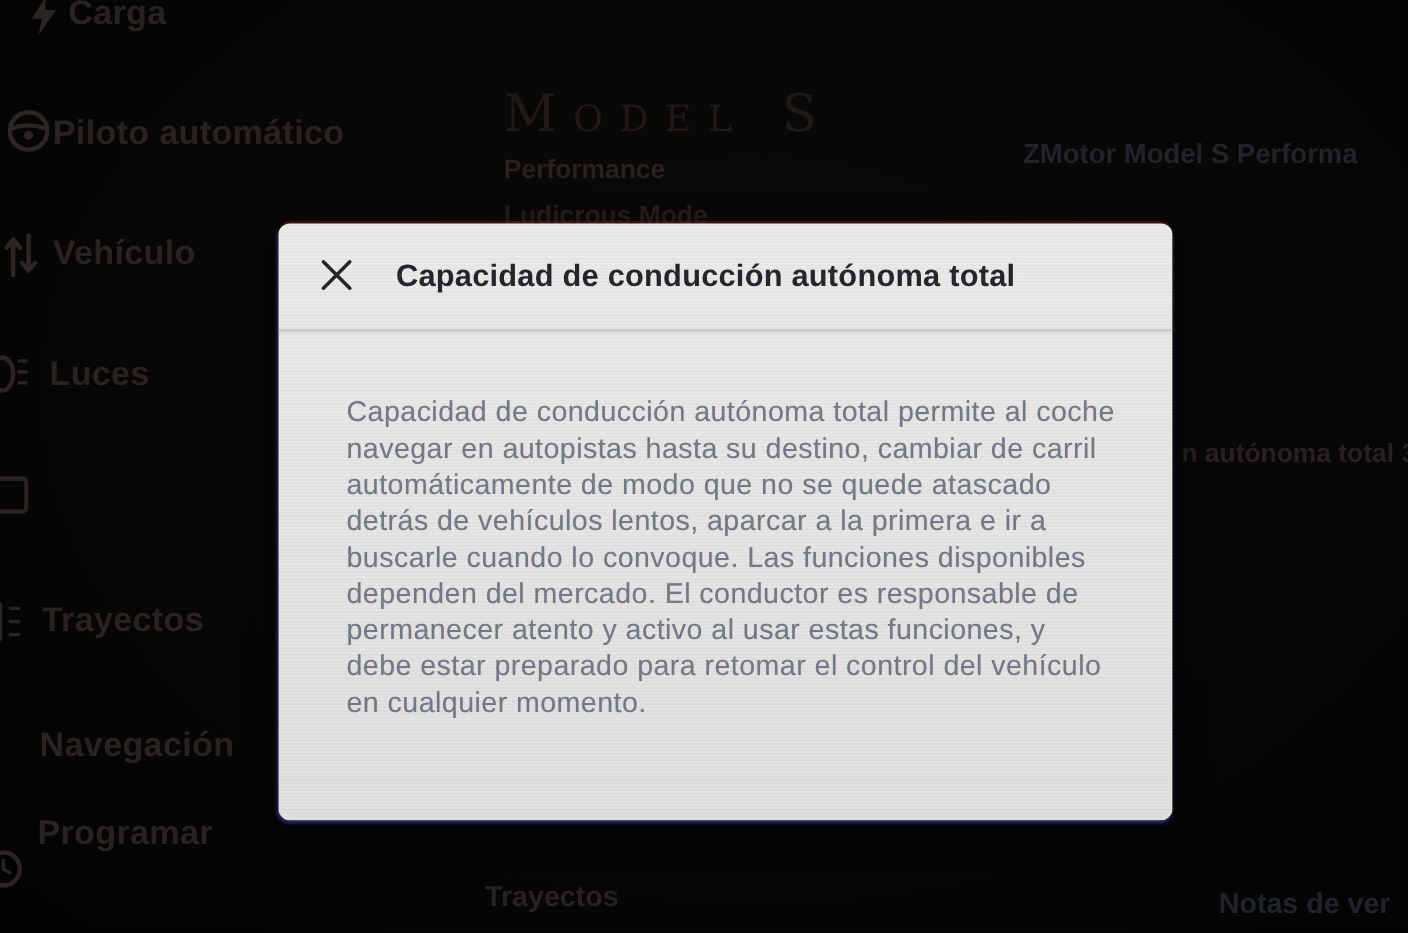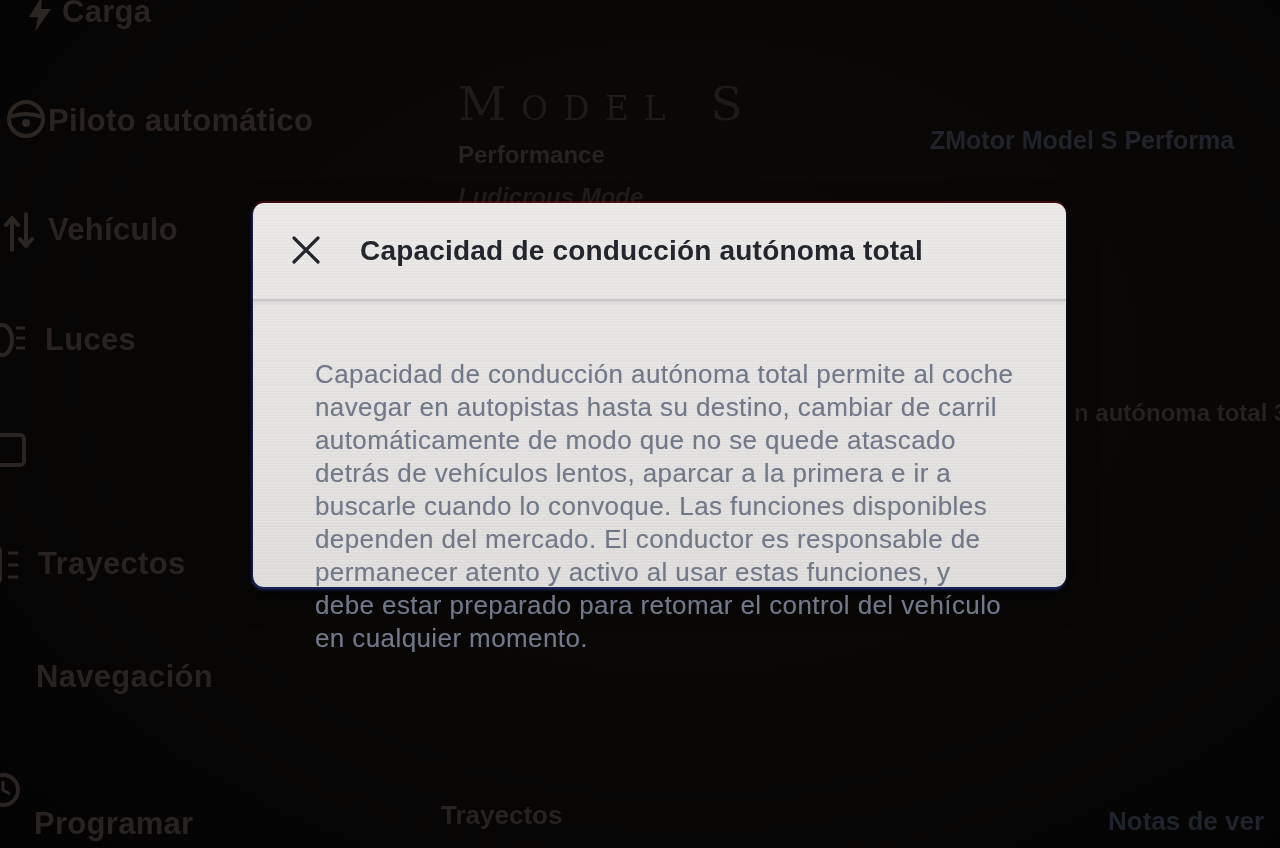--- a/index.html
+++ b/index.html
@@ -24,21 +24,21 @@
   .nav-icon { position: absolute; }
   .nav-icon svg { display: block; }
 
   .item-carga      { left: 62px; top: -6px; }
   .item-piloto     { left: 48px; top: 103px; }
   .item-vehiculo   { left: 48px; top: 212px; }
   .item-luces      { left: 45px; top: 322px; }
   .item-pantalla   { left: 40px; top: 434px; }
   .item-trayectos  { left: 38px; top: 546px; }
   .item-navegacion { left: 36px; top: 659px; }
-  .item-programar  { left: 34px; top: 806px; text-align: right; }
+  .item-programar  { left: 34px; top: 739px; text-align: right; }
 
   .icon-carga      { left: 27px; top: -4px; }
   .icon-piloto     { left: 6px;  top: 99px; }
   .icon-vehiculo   { left: 2px;  top: 212px; }
   .icon-luces      { left: -12px; top: 320px; }
   .icon-pantalla   { left: -12px; top: 433px; }
   .icon-trayectos  { left: -14px; top: 545px; }
   .icon-programar  { left: -16px; top: 771px; }
 
   .model-wordmark {
@@ -47,21 +47,21 @@
     font-variant: small-caps;
     font-size: 47px; letter-spacing: 15px;
     color: #1e1a18; white-space: nowrap;
   }
   .model-trim {
     position: absolute; left: 458px; top: 141px;
     font-size: 24px; font-weight: 700; color: #262220;
   }
   .model-subtrim {
     position: absolute; left: 458px; top: 183px;
-    font-size: 24px; font-weight: 700; color: #221e1c; font-style: italic;
+    font-size: 24px; font-weight: 700; color: #221e1c;
   }
   .owner-text {
     position: absolute; left: 930px; top: 126px; right: 0;
     font-size: 25px; font-weight: 700; color: #20232a;
     white-space: nowrap; overflow: hidden;
   }
   .partial-right {
     position: absolute; left: 1074px; top: 399px;
     font-size: 24px; font-weight: 700; color: #242120;
     white-space: nowrap;
@@ -72,21 +72,21 @@
   }
   .release-notes-text {
     position: absolute; left: 1108px; top: 806px; right: 0;
     font-size: 26px; font-weight: 700; color: #1f232c;
     white-space: nowrap; overflow: hidden;
   }
 
   
   .modal {
     position: absolute; left: 253px; top: 203px;
-    width: 813px; height: 384px;
+    width: 813px; height: 543px;
     border-radius: 11px;
     background:
       repeating-linear-gradient(180deg,
         rgba(255,255,255,0.05) 0 1px,
         rgba(0,0,0,0.022) 2px 3px),
       linear-gradient(180deg, #eceae8 0%, #e6e4e2 55%, #e1dfdd 100%);
     box-shadow:
       0 -2px 0 rgba(120,22,22,0.5),
       -2px 2px 3px rgba(60,80,210,0.28),
       0 3px 3px rgba(60,80,210,0.3),

